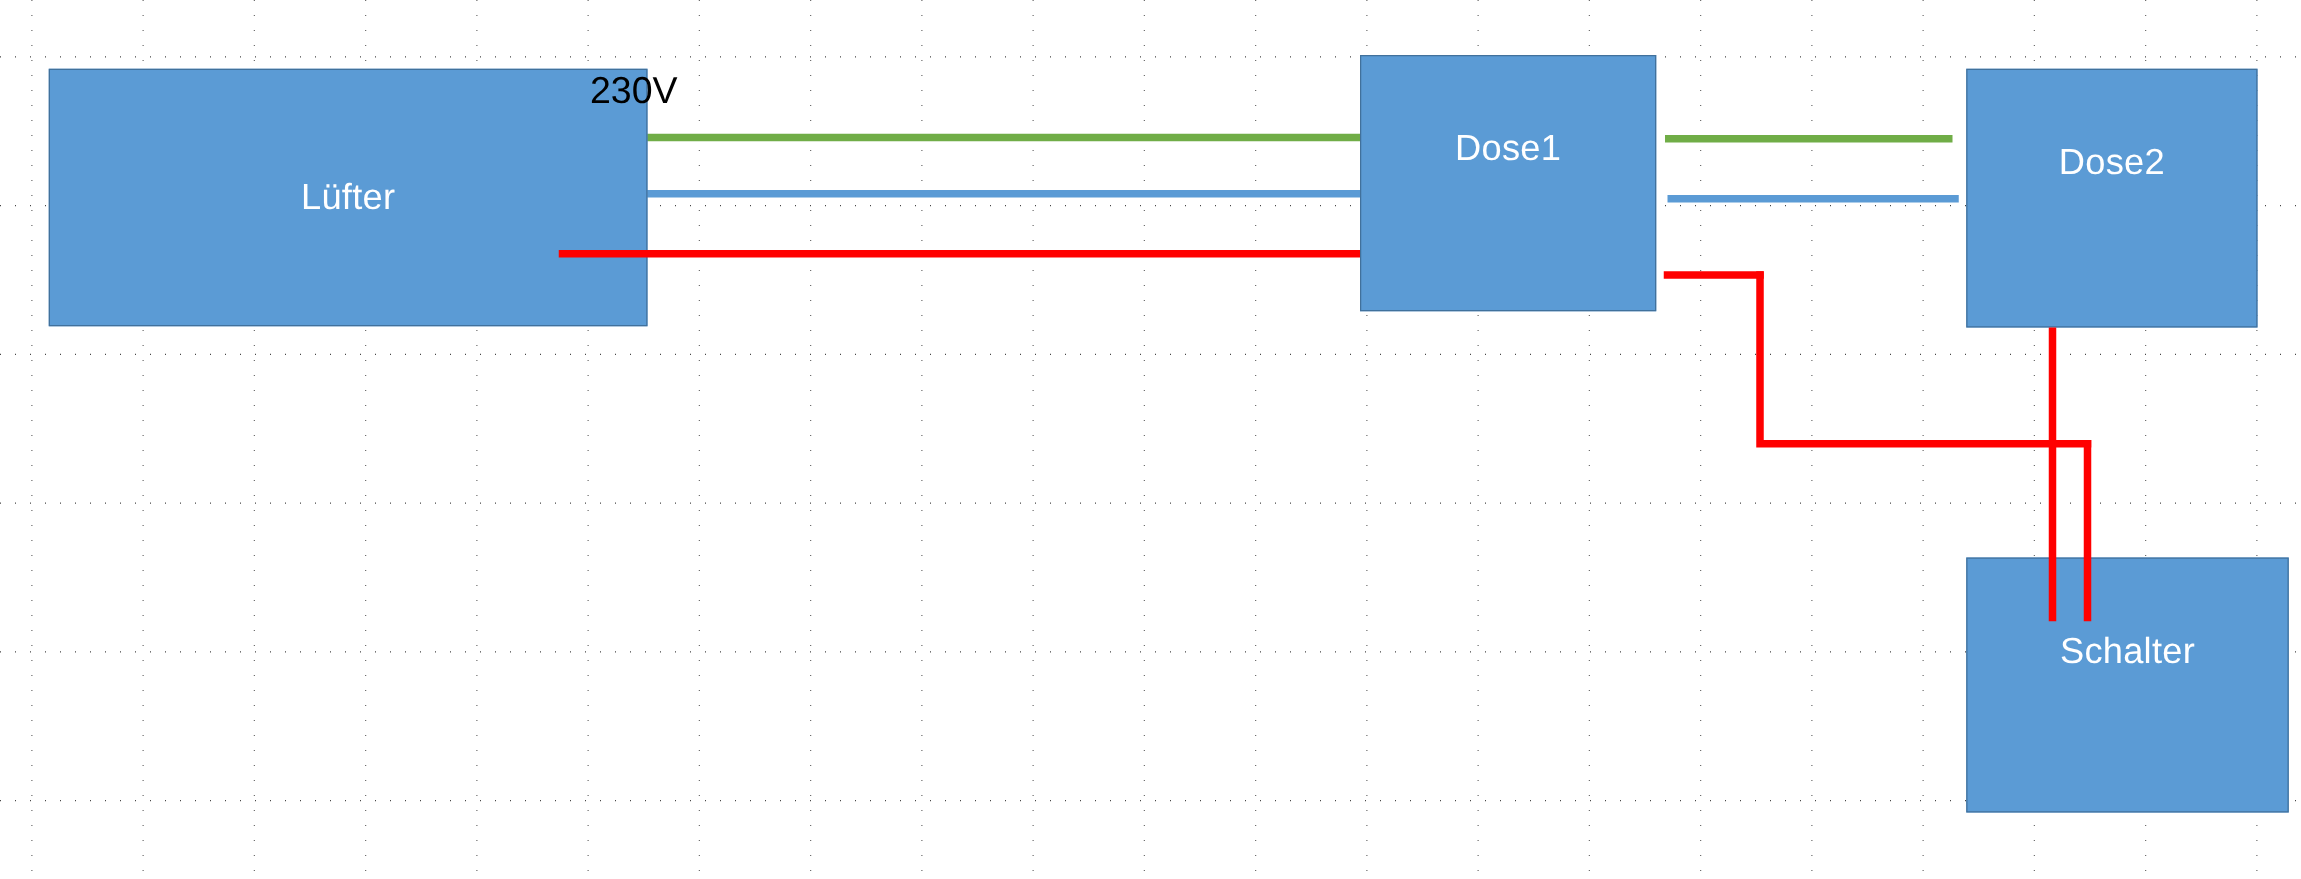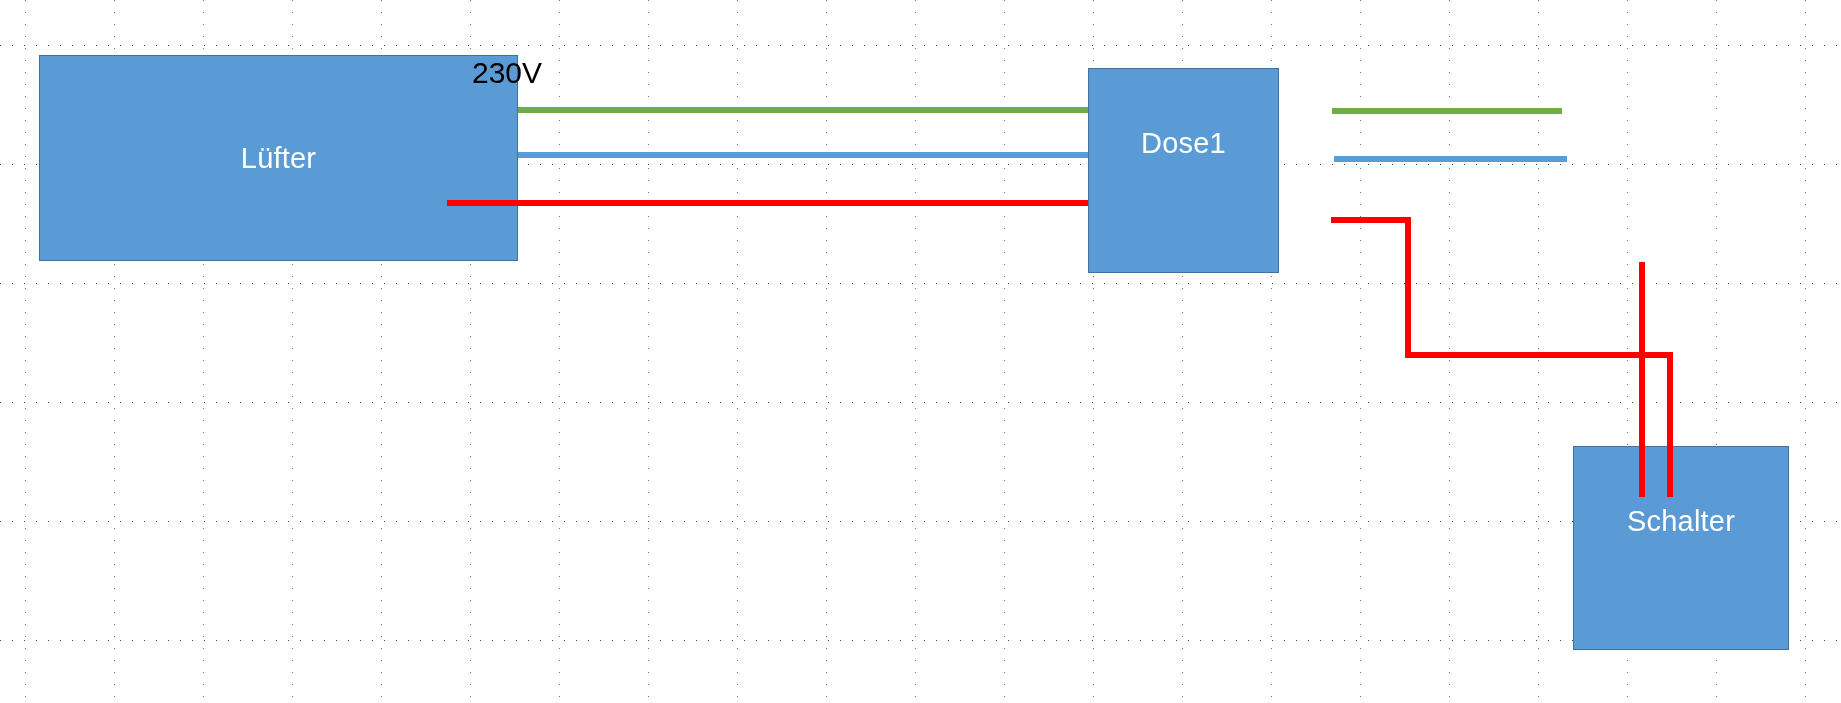--- a/index.html
+++ b/index.html
@@ -124,24 +124,27 @@
       <div class="wire wire-v over" style="background: rgb(255, 0, 0); left: 1405px; top: 217px; height: 135px;"></div>
       <div class="wire wire-h over" style="background: rgb(255, 0, 0); left: 1405px; top: 352px; width: 268px;"></div>
       <div class="wire wire-v over" style="background: rgb(255, 0, 0); left: 1667px; top: 352px; height: 145px;"></div>
       <div class="wire wire-v over" style="background: rgb(255, 0, 0); left: 1639px; top: 262px; height: 235px;"></div>
     </div>
 
   <div class="node" style="left:39px; top:55px; width:479px; height:206px;">
     <span>Lüfter</span>
   </div>
 
-  <div class="node top-label" style="left:1088px; top:68px; width:191px; height:205px;">
+  <div class="node top-label" style="left:1088px; top:44px; width:237px; height:205px;">
     <span>Dose1</span>
   </div>
 
+  <div class="node top-label" style="left:1573px; top:55px; width:233px; height:207px;">
+    <span>Dose2</span>
+  </div>
 
-  <div class="node top-label" style="left:1573px; top:446px; width:216px; height:204px;text-align:right;">
+  <div class="node top-label" style="left:1573px; top:446px; width:258px; height:204px;text-align:right;">
     <span>Schalter</span>
   </div>
 
   <div class="label-text" style="left:472px; top:56px;">230V</div>
 
 </div>
 
 </body></html>

